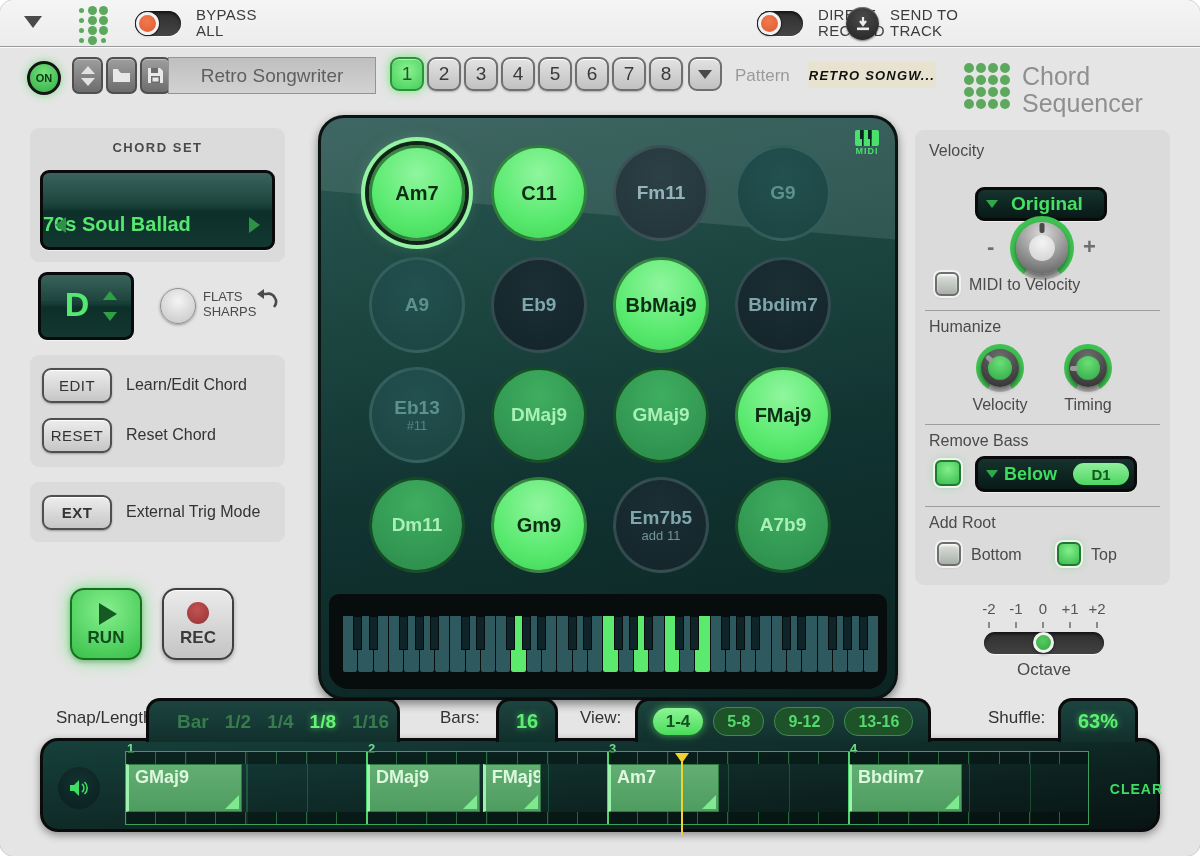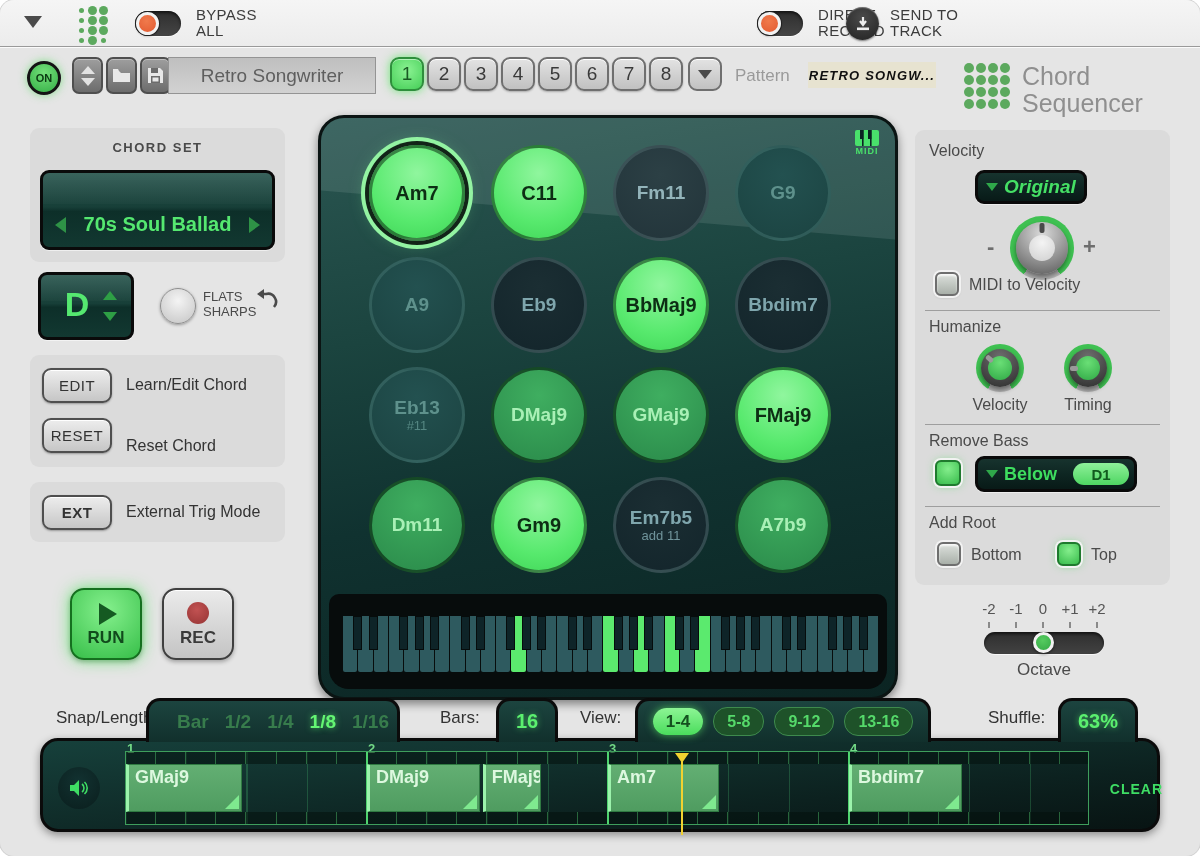--- a/index.html
+++ b/index.html
@@ -30,21 +30,21 @@
   .dotlogo-brand{left:963px;top:63px;grid-template-columns:repeat(4,12px);row-gap:2px;}
   .brand-text{position:absolute;left:1022px;top:63px;color:#8F8F8F;font-size:25px;line-height:1.08;font-weight:500;}
   
   .panel{position:absolute;background:#DBDBDB;border-radius:9px;}
   .p-chordset{left:30px;top:128px;width:255px;height:134px;}
   .p-title{position:absolute;top:12px;width:100%;text-align:center;font-size:13px;font-weight:bold;color:#4A4A4A;letter-spacing:1.5px;}
   .lcd{background:linear-gradient(180deg,#235149 0%,#173F38 46%,#0D2F29 52%,#123831 100%);border:3px solid #0A0A0A;border-radius:9px;box-sizing:border-box;position:relative;overflow:hidden;box-shadow:0 1px 0 rgba(255,255,255,.55);}
   .lcd::before{content:"";position:absolute;left:0;top:0;right:0;height:42%;background:linear-gradient(rgba(255,255,255,.10),rgba(255,255,255,.02));}
   .cs-lcd{position:absolute;left:10px;top:42px;width:235px;height:80px;}
   .cs-line1{position:absolute;top:10px;width:100%;text-align:center;color:#3FD35F;font-size:18px;}
-  .cs-line2{position:absolute;top:40px;width:100%;text-align:center;color:#55E870;font-size:20px;font-weight:bold;}
+  .cs-line2{position:absolute;top:40px;width:100%;color:#55E870;font-size:20px;font-weight:bold;}
   .cs-arrow{position:absolute;top:44px;width:0;height:0;border-top:8px solid transparent;border-bottom:8px solid transparent;}
   .cs-arrow.left{left:12px;border-right:11px solid #2E9246;}
   .cs-arrow.right{right:12px;border-left:11px solid #2E9246;}
   .key-lcd{position:absolute;left:38px;top:272px;width:96px;height:68px;}
   .key-letter{position:absolute;left:0;top:10px;width:72px;text-align:center;color:#55E870;font-size:34px;font-weight:bold;}
   .key-up{position:absolute;right:14px;top:16px;width:0;height:0;border-left:7px solid transparent;border-right:7px solid transparent;border-bottom:9px solid #2E9F45;}
   .key-dn{position:absolute;right:14px;bottom:16px;width:0;height:0;border-left:7px solid transparent;border-right:7px solid transparent;border-top:9px solid #2E9F45;}
   .fs-circle{position:absolute;left:160px;top:288px;width:34px;height:34px;border-radius:50%;background:radial-gradient(circle at 50% 35%,#F4F4F4,#C4C4C4);border:1px solid #8F8F8F;box-shadow:0 1px 3px rgba(0,0,0,.35);}
   .fs-labels{position:absolute;left:203px;top:290px;font-size:13px;line-height:1.15;color:#4A4A4A;}
   .fs-undo{position:absolute;left:252px;top:288px;}
@@ -257,21 +257,21 @@
     <svg width="26" height="24" viewBox="0 0 26 24">
         <path d="M22 19 a8 8 0 0 0 -8 -13 l-6 0" stroke="#4A4A4A" stroke-width="2.6" fill="none"></path>
         <path d="M12 1 l-7 5 7 5 z" fill="#4A4A4A"></path>
       </svg>
   </div>
 
   <div class="panel p-edit">
     <div class="sq-btn" style="top:13px;">EDIT</div>
     <div class="sq-lbl" style="top:21px;">Learn/Edit Chord</div>
     <div class="sq-btn" style="top:63px;">RESET</div>
-    <div class="sq-lbl" style="top:82px;">Reset Chord</div>
+    <div class="sq-lbl" style="top:71px;">Reset Chord</div>
   </div>
 
   <div class="panel p-ext">
     <div class="sq-btn" style="top:13px;font-weight:bold;">EXT</div>
     <div class="sq-lbl" style="top:21px;">External Trig Mode</div>
   </div>
 
   <div class="run-btn">
     <div class="run-tri"></div>
     <div class="run-txt">RUN</div>
@@ -405,21 +405,21 @@
           <div class="bkey" style="left: 454.429px; width: 9px;"></div>
           <div class="bkey" style="left: 485.057px; width: 9px;"></div>
           <div class="bkey" style="left: 500.371px; width: 9px;"></div>
           <div class="bkey" style="left: 515.686px; width: 9px;"></div>
         </div>
     </div>
   </div>
 
   <div class="panel p-right">
     <div class="rp-title" style="top:12px;">Velocity</div>
-    <div class="dd" style="left:60px;top:40px;width:112px;font-style:italic;">
+    <div class="dd" style="left:60px;top:57px;width:132px;">
       <div class="tri-dn-grn"></div>
       <div class="dd-text">Original</div>
     </div>
     <div class="knob" style="left:95px;top:86px;width:64px;height:64px;background:conic-gradient(from 215deg,#3FC152 0deg 290deg,rgba(60,60,60,.25) 290deg 360deg);">
       <div class="knob-body kb-gray">
           <div class="knob-center kc-white"></div>
           <div class="notch-wrap">
             <div class="notch"></div>
           </div>
         </div>

